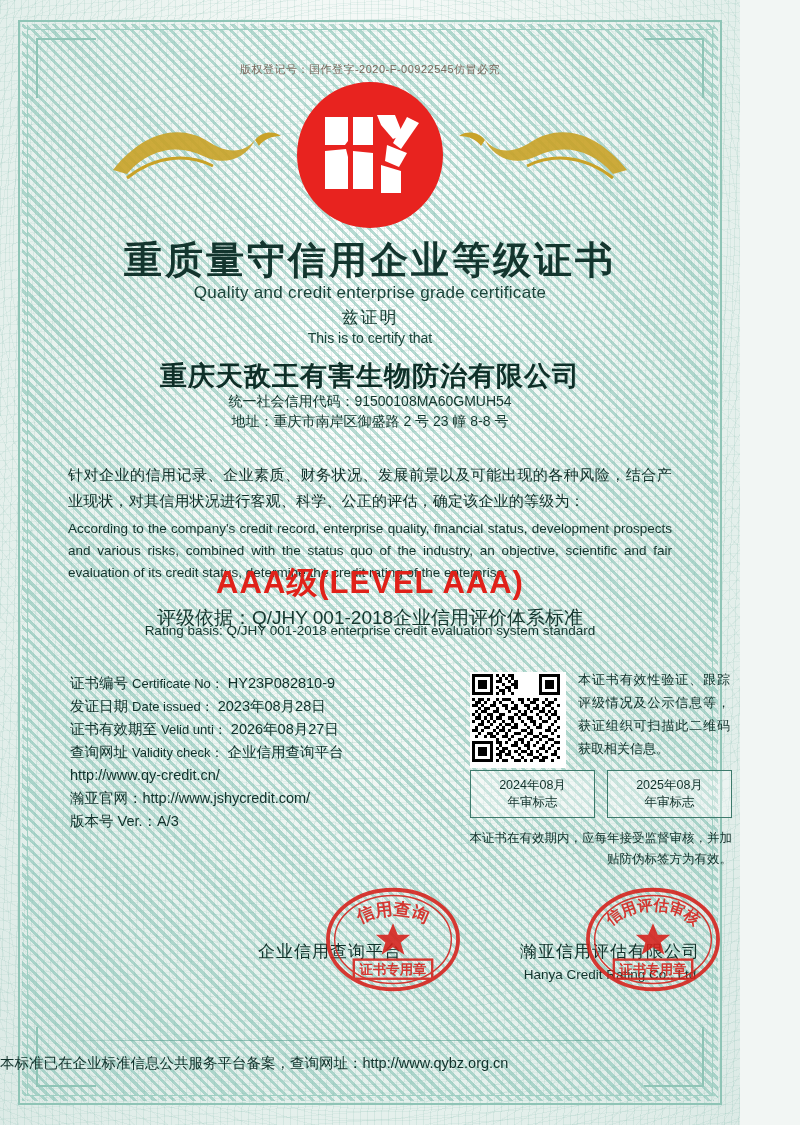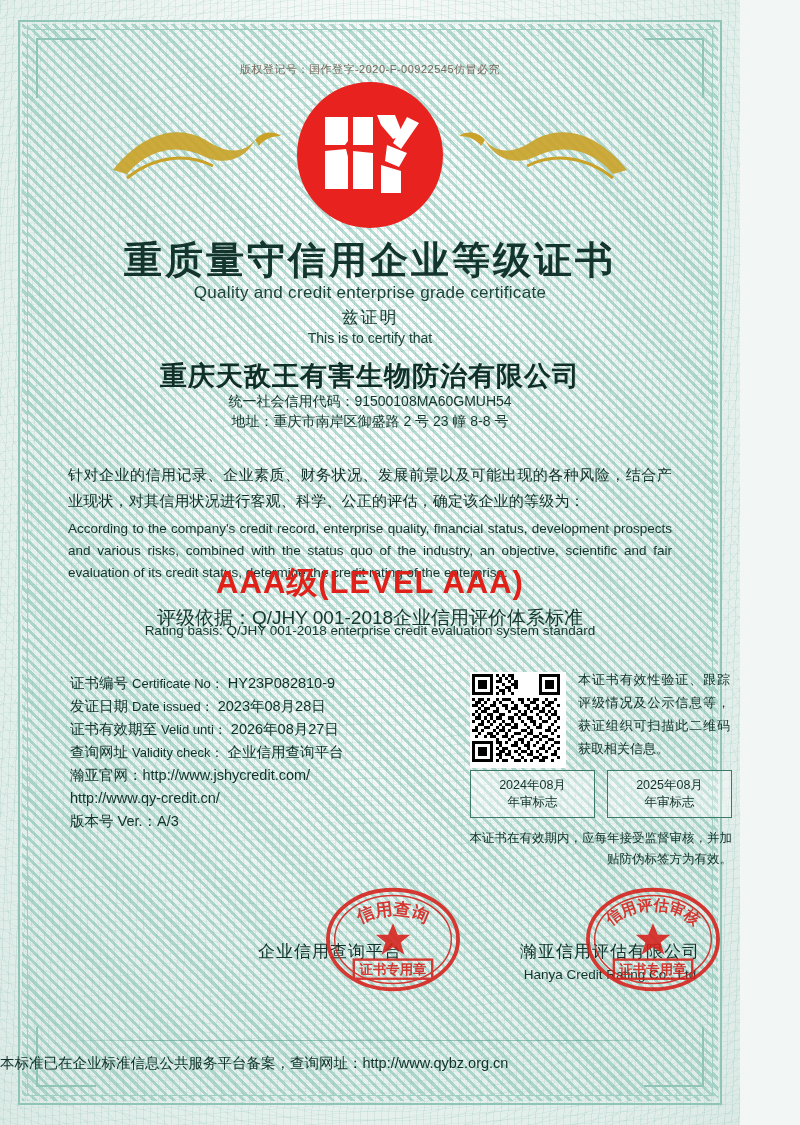--- a/index.html
+++ b/index.html
@@ -273,22 +273,22 @@
     <div class="row">
       <span>证书有效期至</span>
       <span class="lbl-en">Velid unti：</span>
       <span>2026年08月27日</span>
     </div>
     <div class="row">
       <span>查询网址</span>
       <span class="lbl-en">Validity check：</span>
       <span>企业信用查询平台</span>
     </div>
+    <div class="row">http://www.qy-credit.cn/</div>
     <div class="row">瀚亚官网：http://www.jshycredit.com/</div>
-    <div class="row">http://www.qy-credit.cn/</div>
     <div class="row">版本号 Ver.：A/3</div>
   </div>
 
   <div class="qr">
     <svg width="88" height="88" viewBox="0 0 29 29" shape-rendering="crispEdges">
       <rect width="29" height="29" fill="#ffffff"></rect>
       <g fill="#000000">
         <rect x="0" y="0" width="7" height="1"></rect>
           <rect x="0" y="6" width="7" height="1"></rect>
         <rect x="0" y="0" width="1" height="7"></rect>

